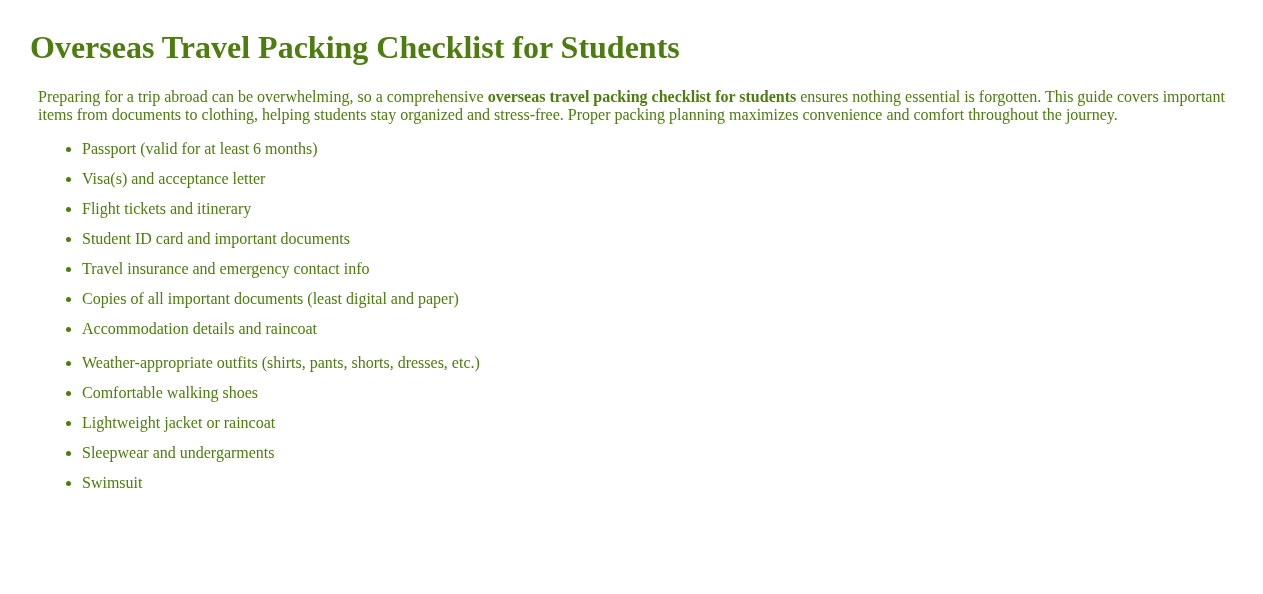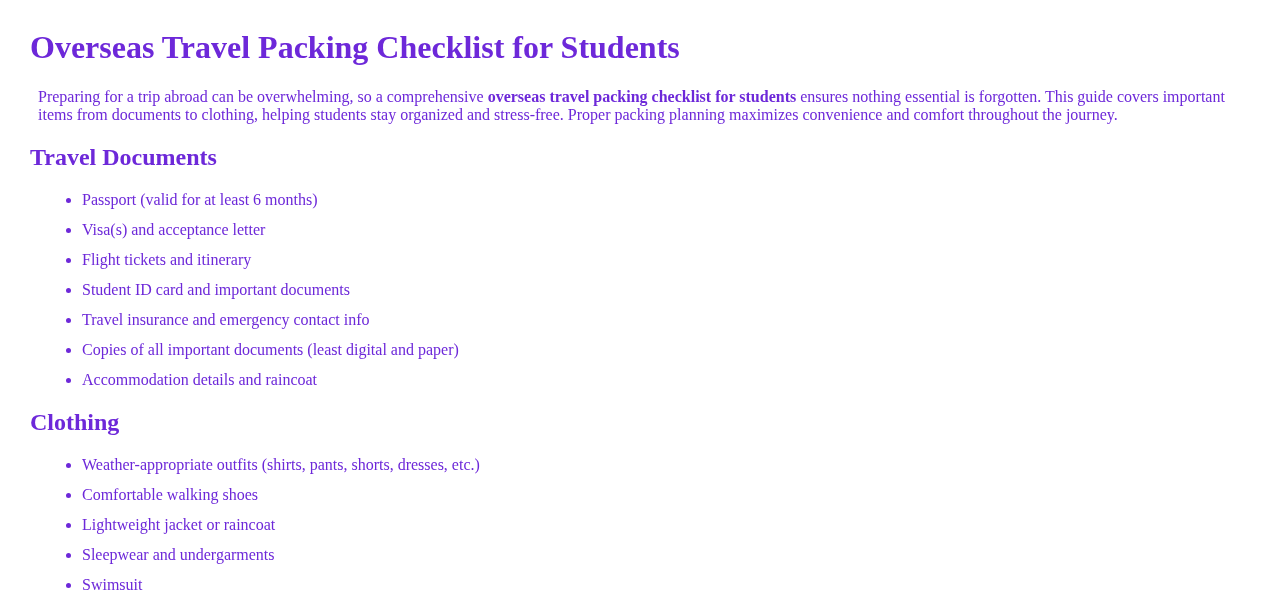--- a/index.html
+++ b/index.html
@@ -8,21 +8,21 @@
     background: #ffffff;
   }
   body {
     width: 1263px;
     height: 594px;
     overflow: hidden;
   }
   .doc {
     box-sizing: border-box;
     padding: 8px 30px 0 30px;
-    color: #6d28d9;
+    color: #4d7c0f;
     font-family: "Liberation Serif", "DejaVu Serif", serif;
     font-size: 16px;
     line-height: normal;
   }
   .doc h1 {
     font-size: 2em;
     font-weight: bold;
     margin: 0.67em 0;
   }
   .doc h2 {
@@ -48,37 +48,35 @@
 </head>
 <body>
 
 <div class="doc">
 
   <h1>Overseas Travel Packing Checklist for Students</h1>
 
   <p><span>Preparing for a trip abroad can be overwhelming, so a comprehensive </span><span class="bold">overseas travel packing checklist for students</span><span> ensures nothing essential is forgotten. This guide covers important items from documents to clothing, helping students stay organized and stress-free. Proper packing planning maximizes convenience and comfort throughout the journey.</span></p>
 
   <section>
-    <h2>Travel Documents</h2>
     <ul>
       <li>Passport (valid for at least 6 months)</li>
       <li>Visa(s) and acceptance letter</li>
       <li>Flight tickets and itinerary</li>
       <li>Student ID card and important documents</li>
       <li>Travel insurance and emergency contact info</li>
       <li>Copies of all important documents (least digital and paper)</li>
       <li>Accommodation details and raincoat</li>
     </ul>
   </section>
 
   <section>
   </section>
 
   <section>
-    <h2>Clothing</h2>
     <ul>
       <li>Weather-appropriate outfits (shirts, pants, shorts, dresses, etc.)</li>
       <li>Comfortable walking shoes</li>
       <li>Lightweight jacket or raincoat</li>
       <li>Sleepwear and undergarments</li>
       <li>Swimsuit</li>
     </ul>
   </section>
 
 </div>

